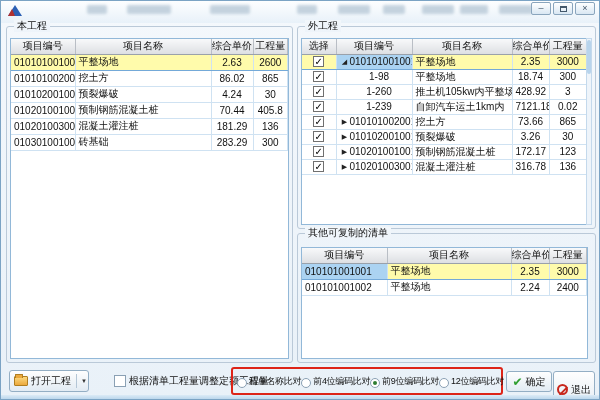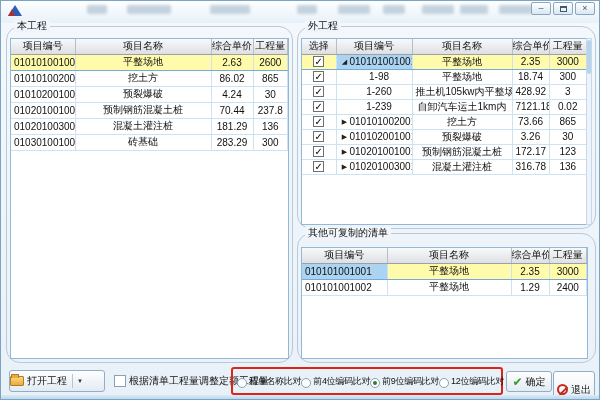--- a/index.html
+++ b/index.html
@@ -19,58 +19,58 @@
     border-left:4px solid transparent; border-right:3px solid transparent; border-bottom:7px solid #b03030; }
   .wtitle { position:absolute; left:26px; top:4px; font-size:11px; color:#1c1c1c; }
   .blur-blob { position:absolute; top:4px; height:9px; border-radius:2px;
     background:#9db4c6; opacity:.55; filter:blur(1.5px); }
   .winbtns { position:absolute; right:4px; top:1px; display:flex; gap:2px; }
   .winbtn { width:20px; height:13px; border:1px solid #8aa5bd; border-radius:2px;
     background:linear-gradient(#ffffff,#d9e7f3); display:flex; align-items:center; justify-content:center;
     font-size:9px; color:#44586b; line-height:1; }
   .maxglyph { width:7px; height:6px; border:1px solid #44586b; border-top-width:2px; }
   
-  .group { position:absolute; border:1px solid #bac9d8; border-radius:14px; }
+  .group { position:absolute; border:1px solid #bac9d8; border-radius:3px; }
   .group-label { position:absolute; top:-7px; left:7px; font-size:10px; color:#111;
     background:linear-gradient(#f2f7fb,#eef4fa); padding:0 3px; line-height:12px; }
   #g-local { left:5px;  top:25px;  width:287px; height:337px; }
   #g-ext   { left:296px; top:25px; width:299px; height:203px; }
   #g-other { left:296px; top:232px; width:299px; height:130px; }
   .tablebox { position:absolute; background:#fff; border:1px solid #92b8d8; overflow:hidden; }
   #g-local .tablebox { left:3px; top:11px; width:279px; height:321px; }
   #g-ext   .tablebox { left:3px; top:11px; width:287px; height:187px; }
   #g-other .tablebox { left:3px; top:13px; width:287px; height:112px; }
   .scroll-strip { position:absolute; right:3px; top:11px; width:6px; height:187px;
     background:#eef4fa; border:1px solid #c4d9ec; }
   .scroll-thumb { position:absolute; left:0; top:1px; width:4px; height:34px; background:#b8d4ec; border-radius:2px; }
   
   table { border-collapse:collapse; table-layout:fixed; width:100%; font-size:10px; color:#111; }
   th { height:15px; font-weight:normal; text-align:center;
     background:linear-gradient(#f8f9fa,#dddfe3);
     border-right:1px solid #b9bec5; border-bottom:1px solid #9aa1aa; overflow:hidden; white-space:nowrap; }
   td { height:16px; background:#fff; border-right:1px solid #cfe2f2; border-bottom:1px solid #cfe2f2;
     overflow:hidden; white-space:nowrap; padding:0 3px; }
   .tbl-ext td { height:15px; }
-  td.c-code { text-align:left; } td.c-name { text-align:center; }
+  td.c-code { text-align:left; } td.c-name { text-align:left; }
   td.c-num  { text-align:center; } td.c-check { text-align:center; padding:0; }
   .tbl-ext td.c-code { text-align:center; }
   .tbl-local th:nth-child(1){width:64px}.tbl-local th:nth-child(2){width:136px}.tbl-local th:nth-child(3){width:42px}
   .tbl-ext th:nth-child(1){width:34px}.tbl-ext th:nth-child(2){width:76px}.tbl-ext th:nth-child(3){width:100px}.tbl-ext th:nth-child(4){width:37px}
   .tbl-other th:nth-child(1){width:85px}.tbl-other th:nth-child(2){width:124px}.tbl-other th:nth-child(3){width:38px}
   tr.sel td { background:#fffbab; border-top:1px solid #74a9d8; border-bottom:1px solid #74a9d8; }
   .tbl-ext tr.sel td.c-code, .tbl-other tr.sel td.c-code { background:#abd3f2; }
   .cb { width:11px; height:11px; margin:1px auto; border:1px solid #707070; background:#fff;
     font-size:10px; line-height:10px; color:#000; text-align:center; }
   .cb.on::after { content:"✓"; font-weight:bold; }
   .exp { display:inline-block; width:10px; font-size:7px; color:#222; vertical-align:middle; }
   
   .btn { position:absolute; border:1px solid #93aec4; border-radius:3px;
     background:linear-gradient(#fefefe,#e2ebf3); display:flex; align-items:center;
     justify-content:center; font-size:10px; color:#111; cursor:default; }
-  #open-btn { left:8px; top:369px; width:96px; height:22px; justify-content:flex-start; padding:0 0; gap:3px; }
+  #open-btn { left:8px; top:369px; width:80px; height:22px; justify-content:flex-end; padding:0 0; gap:3px; }
   .folder-ic { position:relative; width:14px; height:10px; background:linear-gradient(#fbd980,#eca93c);
     border:1px solid #b07e20; border-radius:1px; }
   .folder-ic::before { content:""; position:absolute; left:0; top:-3px; width:6px; height:3px;
     background:#eca93c; border:1px solid #b07e20; border-bottom:none; border-radius:1px 1px 0 0; }
   .open-sep { width:1px; height:14px; background:#b4c6d6; margin-left:2px; }
   .drop-arrow { font-size:6px; color:#333; padding:0 1px; }
   .chkrow { position:absolute; left:113px; top:373px; display:flex; align-items:center; gap:3px; }
   .chk { width:12px; height:12px; border:1px solid #8aa0b4; background:#fff; }
   .chk-label { font-size:10px; color:#111; white-space:nowrap; }
   #radio-highlight { position:absolute; left:230px; top:366px; width:272px; height:28px;
@@ -147,21 +147,21 @@
             <tr>
               <td class="c-code">010102001001</td>
               <td class="c-name">预裂爆破</td>
               <td class="c-num">4.24</td>
               <td class="c-num">30</td>
             </tr>
             <tr>
               <td class="c-code">010201001001</td>
               <td class="c-name">预制钢筋混凝土桩</td>
               <td class="c-num">70.44</td>
-              <td class="c-num">237.8</td>
+              <td class="c-num">405.8</td>
             </tr>
             <tr>
               <td class="c-code">010201003001</td>
               <td class="c-name">混凝土灌注桩</td>
               <td class="c-num">181.29</td>
               <td class="c-num">136</td>
             </tr>
             <tr>
               <td class="c-code">010301001001</td>
               <td class="c-name">砖基础</td>
@@ -282,21 +282,21 @@
         <tbody id="other-body">
             <tr class="sel">
               <td class="c-code">010101001001</td>
               <td class="c-name">平整场地</td>
               <td class="c-num">2.35</td>
               <td class="c-num">3000</td>
             </tr>
             <tr>
               <td class="c-code">010101001002</td>
               <td class="c-name">平整场地</td>
-              <td class="c-num">1.29</td>
+              <td class="c-num">2.24</td>
               <td class="c-num">2400</td>
             </tr>
           </tbody>
       </table>
     </div>
   </div>
 
   <div class="btn" id="open-btn">
     <span class="folder-ic"></span>
     <span>打开工程</span>

